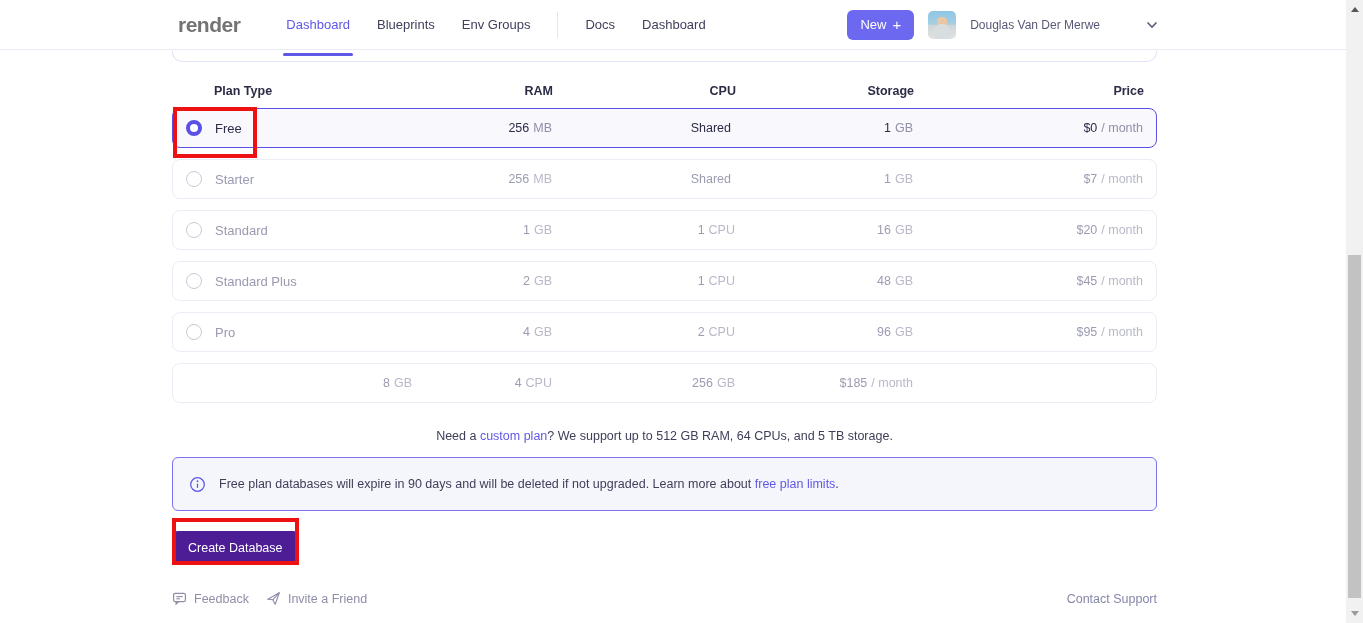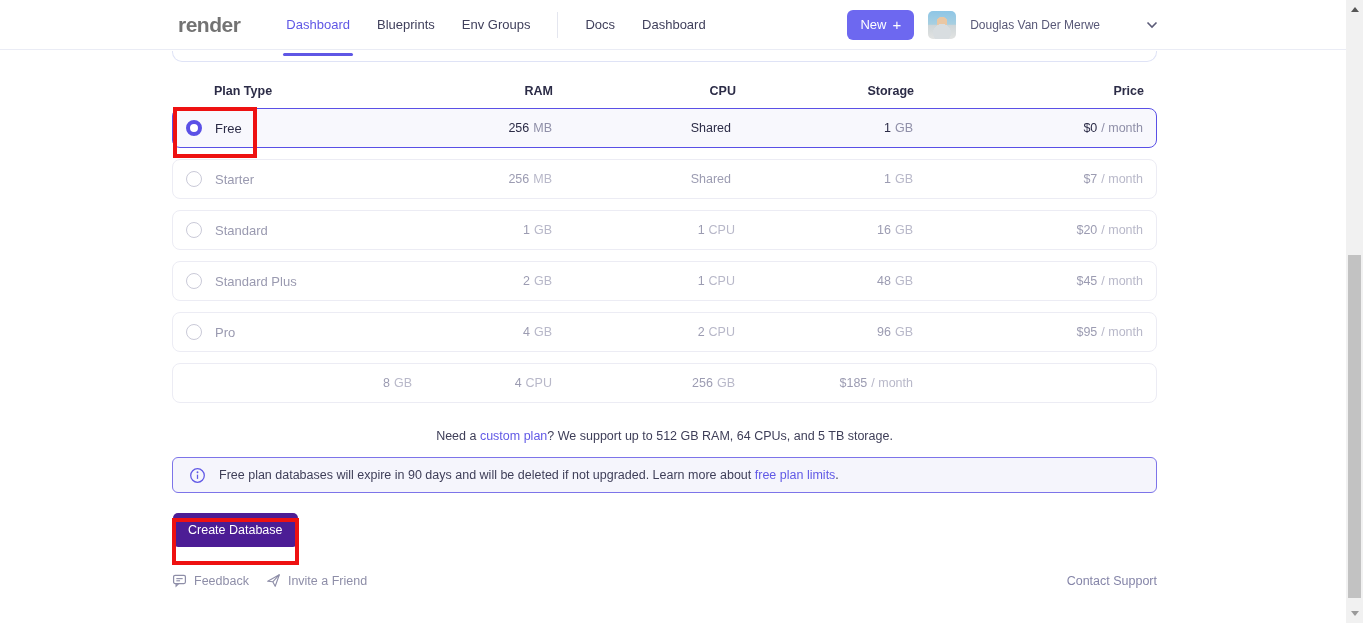--- a/index.html
+++ b/index.html
@@ -67,21 +67,21 @@
   .selected .plan-label { color:#2c2c47; font-weight:500; }
   .cell { text-align:right; font-size:12.5px; }
   .cell .unit { margin-left:4px; }
   .plan-row .val { color:#9c9cb2; } .plan-row .unit { color:#b8b8c9; }
   .selected .val { color:#2c2c47; } .selected .unit { color:#8f8fa8; }
 
   .custom-line { margin-top:26px; text-align:center; font-size:12.5px;
                  color:#3e3e58; }
   a.purple-link { color:#6159e6; text-decoration:none; cursor:pointer; }
 
-  .notice { margin-top:14px; height:36px; border:1px solid #7d74e9;
+  .notice { margin-top:14px; height:54px; border:1px solid #7d74e9;
             background:#f5f5fc; border-radius:6px; display:flex;
             align-items:center; padding:0 16px; gap:13px; }
   .notice-text { font-size:12.5px; color:#3e3e58; }
 
   .create-btn { margin-top:20px; margin-left:1px; height:34px; padding:0 15px;
                 background:#4c1d95; color:#fff; border:none; border-radius:5px;
                 font-size:12.5px; cursor:pointer; }
 
   .footer { margin-top:26px; display:flex; align-items:center; gap:17px;
             font-size:12.5px; color:#8e8ea8; }

